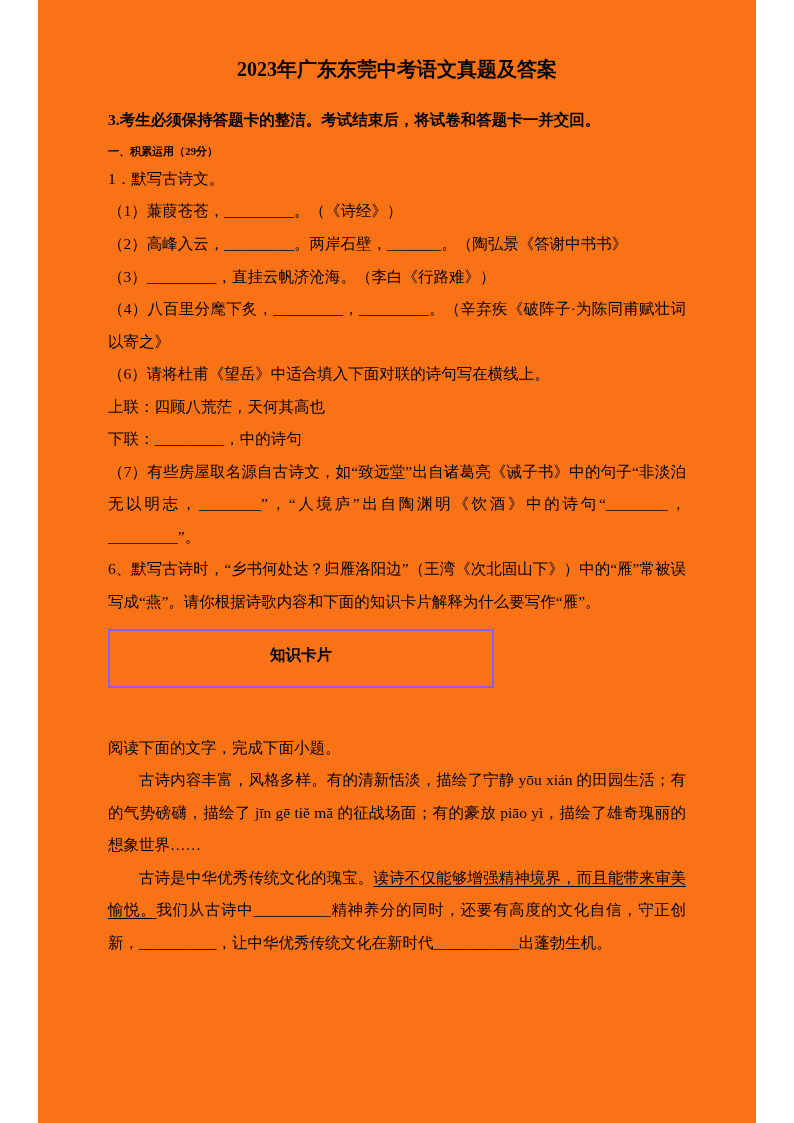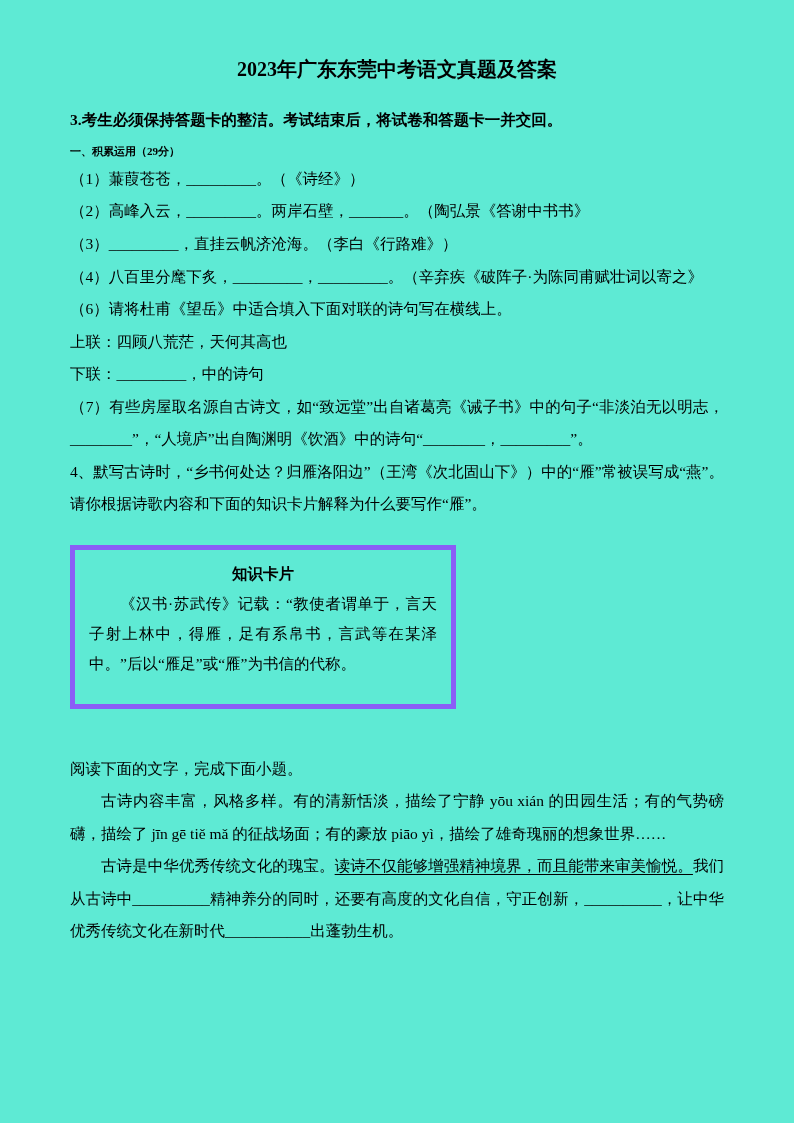--- a/index.html
+++ b/index.html
@@ -1,24 +1,24 @@
 <!DOCTYPE html>
 <html><head>
 <meta charset="utf-8">
 <style>
   html, body {
     margin: 0;
     padding: 0;
     background: #ffffff;
   }
   .sheet {
-    width: 794px;
+    width: 718px;
     min-height: 1123px;
     margin: 0 auto;
-    background: #5eead4;
+    background: #f97316;
     box-sizing: border-box;
     padding: 54px 70px 40px 70px;
     font-family: "Liberation Serif", "DejaVu Serif", serif;
     color: #000000;
     font-size: 15.5px;
   }
   .title {
     text-align: center;
     font-weight: bold;
     font-size: 20px;
@@ -39,23 +39,23 @@
     line-height: 2.1;
     margin: 4px 0 0 0;
   }
   .line {
     line-height: 2.1;
     text-align: justify;
   }
   .card {
     width: 386px;
     box-sizing: border-box;
-    border: 5px solid #8b5cf6;
-    margin: 24px 0 0 0;
-    padding: 8px 14px 24px 14px;
+    border: 2px solid #8b5cf6;
+    margin: 10px 0 0 0;
+    padding: 8px 14px 16px 14px;
   }
   .card-title {
     text-align: center;
     font-weight: bold;
     line-height: 2;
   }
   .card-body {
     text-indent: 2em;
     line-height: 1.95;
     text-align: justify;
@@ -75,34 +75,34 @@
 <body>
 
 <div class="sheet">
 
   <h1 class="title">2023年广东东莞中考语文真题及答案</h1>
 
   <p class="notice">3.考生必须保持答题卡的整洁。考试结束后，将试卷和答题卡一并交回。</p>
 
   <h2 class="section-heading">一、积累运用（29分）</h2>
 
+  <p class="line">1．默写古诗文。</p>
   <p class="line">（1）蒹葭苍苍，_________。（《诗经》）</p>
   <p class="line">（2）高峰入云，_________。两岸石壁，_______。（陶弘景《答谢中书书》</p>
   <p class="line">（3）_________，直挂云帆济沧海。（李白《行路难》）</p>
   <p class="line">（4）八百里分麾下炙，_________，_________。（辛弃疾《破阵子·为陈同甫赋壮词以寄之》</p>
   <p class="line">（6）请将杜甫《望岳》中适合填入下面对联的诗句写在横线上。</p>
   <p class="line">上联：四顾八荒茫，天何其高也</p>
   <p class="line">下联：_________，中的诗句</p>
   <p class="line">（7）有些房屋取名源自古诗文，如“致远堂”出自诸葛亮《诫子书》中的句子“非淡泊无以明志，________”，“人境庐”出自陶渊明《饮酒》中的诗句“________，_________”。</p>
 
-  <p class="line">4、默写古诗时，“乡书何处达？归雁洛阳边”（王湾《次北固山下》）中的“雁”常被误写成“燕”。请你根据诗歌内容和下面的知识卡片解释为什么要写作“雁”。</p>
+  <p class="line">6、默写古诗时，“乡书何处达？归雁洛阳边”（王湾《次北固山下》）中的“雁”常被误写成“燕”。请你根据诗歌内容和下面的知识卡片解释为什么要写作“雁”。</p>
 
   <div class="card">
     <div class="card-title">知识卡片</div>
-    <p class="card-body line">《汉书·苏武传》记载：“教使者谓单于，言天子射上林中，得雁，足有系帛书，言武等在某泽中。”后以“雁足”或“雁”为书信的代称。</p>
   </div>
 
   <p class="line reading-intro">阅读下面的文字，完成下面小题。</p>
 
   <p class="line indent">古诗内容丰富，风格多样。有的清新恬淡，描绘了宁静 yōu xián 的田园生活；有的气势磅礴，描绘了 jīn gē tiě mǎ 的征战场面；有的豪放 piāo yì，描绘了雄奇瑰丽的想象世界……</p>
 
   <p class="line indent"><span>古诗是中华优秀传统文化的瑰宝。</span><span class="underlined">读诗不仅能够增强精神境界，而且能带来审美愉悦。</span><span>我们从古诗中__________精神养分的同时，还要有高度的文化自信，守正创新，__________，让中华优秀传统文化在新时代___________出蓬勃生机。</span></p>
 
 </div>
 

